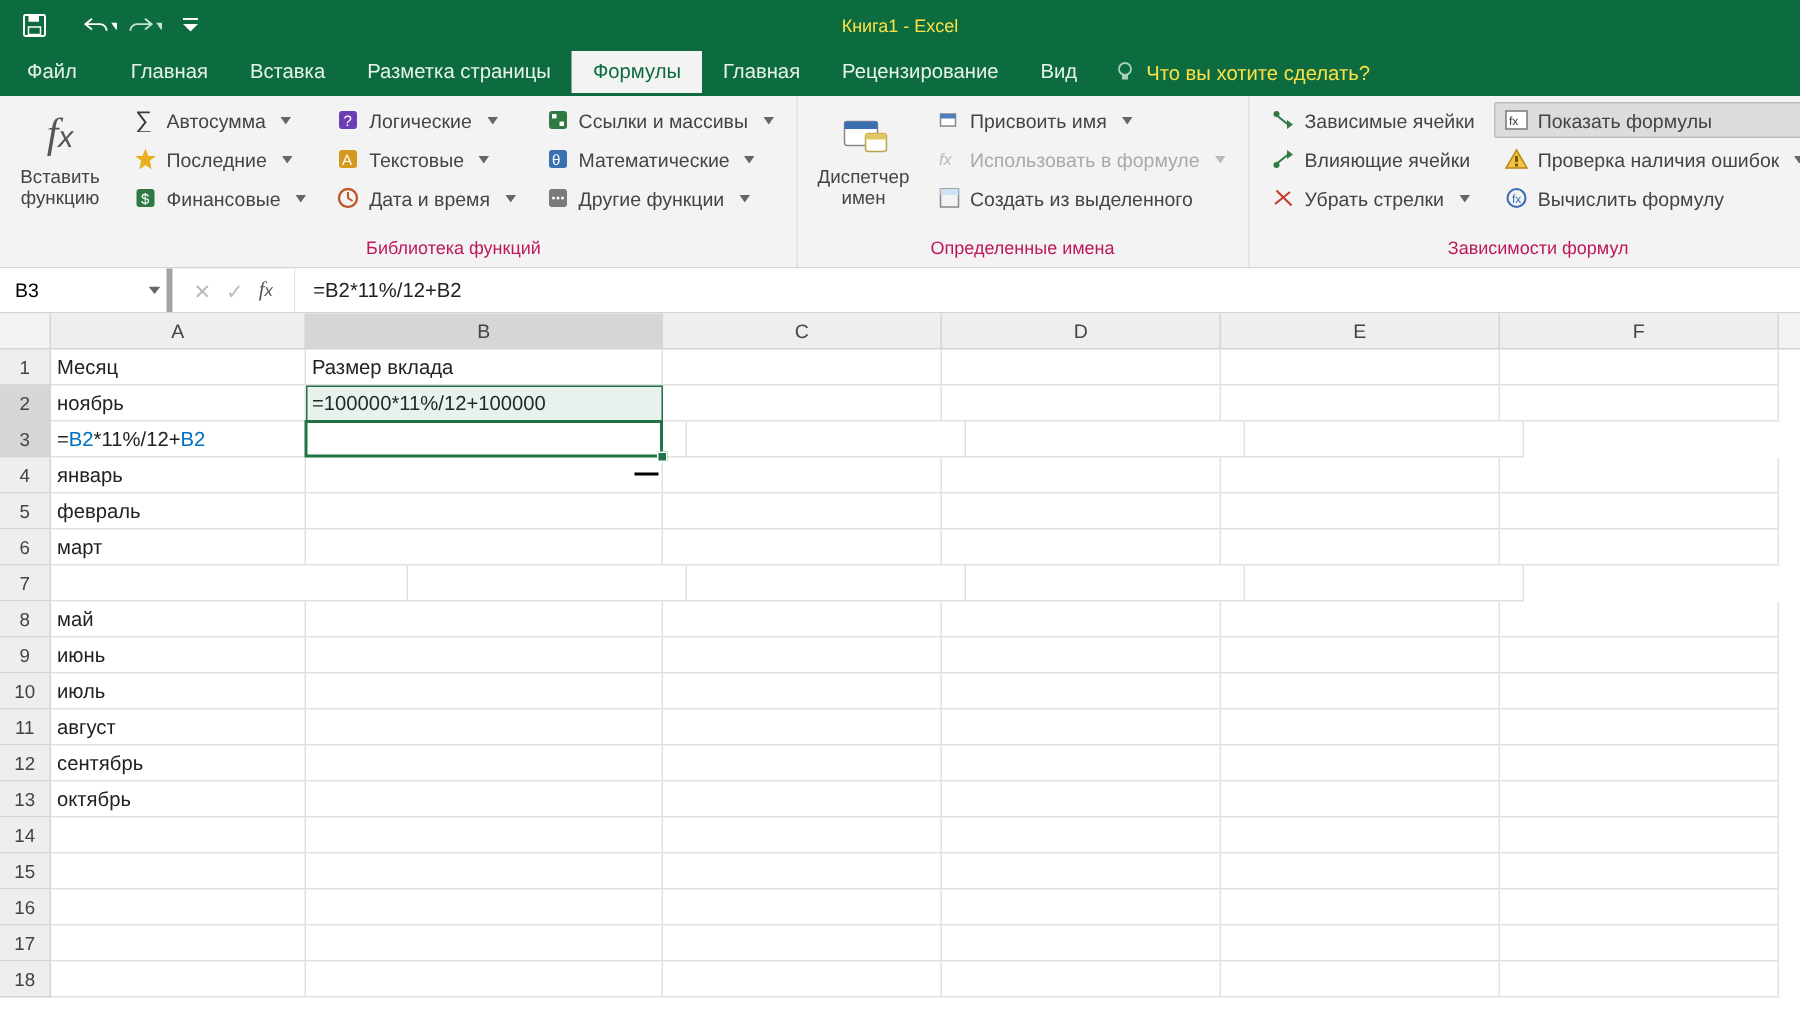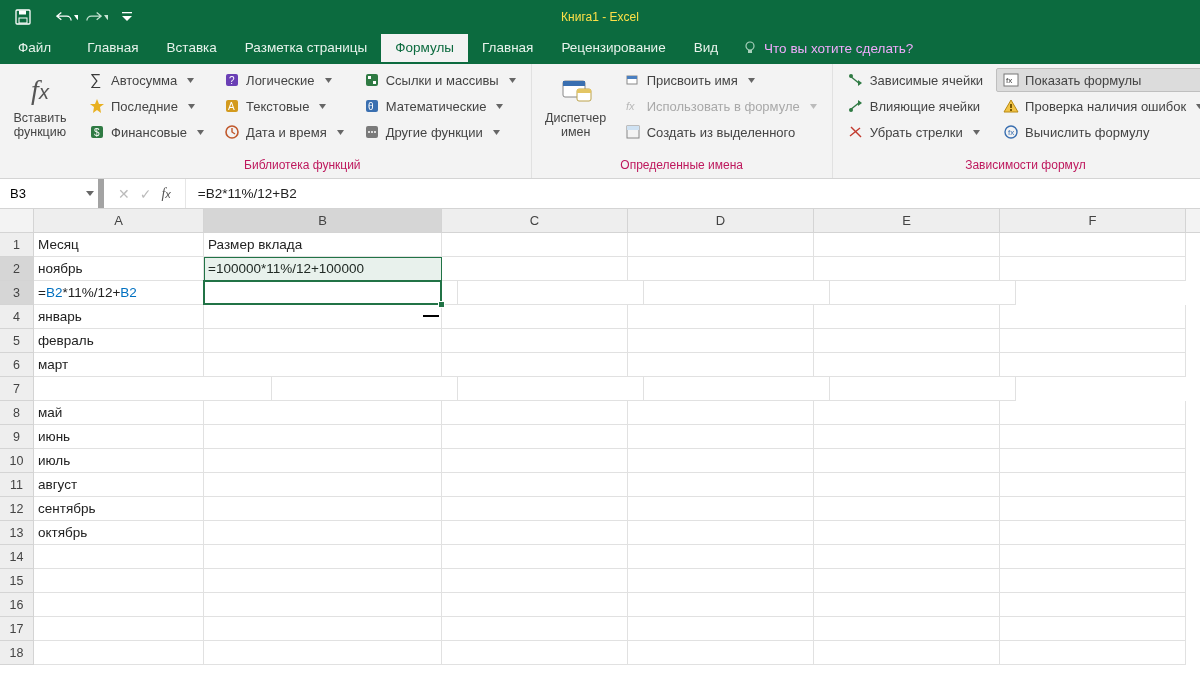--- a/index.html
+++ b/index.html
@@ -10,41 +10,41 @@
   .qat { display: flex; align-items: center; gap: 8px; padding-left: 12px; }
   .qat-btn { width: 22px; height: 22px; display: inline-flex; align-items: center; justify-content: center; cursor: pointer; border-radius: 2px; color: #fff; }
   .qat-sep { width: 6px; }
   .app-title { position: absolute; left: 0; right: 0; text-align: center; pointer-events: none; }
 
   
   .menu-tabs { height: 30px; background: #0c6b3f; display: flex; align-items: flex-start; padding-left: 8px; color: #fff; font-size: 13.5px; }
   .menu-tab { padding: 6px 14px 7px 14px; cursor: pointer; color: #e8f3ec; }
   .menu-tab.file { padding-left: 10px; padding-right: 22px; }
   .menu-tab.active { background: #f3f3f3; color: #0c6b3f; }
-  .tell-me { display: flex; align-items: center; gap: 6px; padding: 6px 14px 7px 10px; color: #f0abfc; cursor: text; }
+  .tell-me { display: flex; align-items: center; gap: 6px; padding: 6px 14px 7px 10px; color: #fde047; cursor: text; }
   .tell-me svg { opacity: .8; }
 
   
   .ribbon { height: 115px; background: #f3f3f3; border-bottom: 1px solid #d4d4d4; display: flex; }
   .rgroup { display: flex; flex-direction: column; border-right: 1px solid #e1e1e1; padding: 4px 8px 0 8px; height: 100%; }
   .rgroup-body { flex: 1; display: flex; gap: 6px; }
   .rgroup-title { text-align: center; color: #be185d; font-size: 12px; padding: 4px 0 6px 0; }
   .big-btn { width: 64px; text-align: center; cursor: pointer; padding: 2px 2px; border: 1px solid transparent; border-radius: 2px; font-size: 12.5px; line-height: 1.15; color: #444; }
   .big-btn .big-icon { height: 38px; display: flex; align-items: center; justify-content: center; margin-bottom: 2px; }
   .col { display: flex; flex-direction: column; gap: 2px; }
   .small-btn { display: flex; align-items: center; gap: 6px; padding: 3px 6px; border: 1px solid transparent; border-radius: 2px; cursor: pointer; color: #444; font-size: 13px; white-space: nowrap; }
   .small-btn.highlighted { background: #dcdcdc; border-color: #bfbfbf; }
   .small-btn.disabled { color: #a9a9a9; }
   .small-btn.disabled .ic { opacity: .55; }
   .ic { width: 16px; height: 16px; display: inline-flex; align-items: center; justify-content: center; flex-shrink: 0; }
   .dd { margin-left: 4px; }
 
   
   .formula-bar { height: 30px; border-bottom: 1px solid #d4d4d4; display: flex; align-items: stretch; background: #fff; }
-  .name-box { width: 104px; border-right: 6px solid #a3a3a3; display: flex; align-items: center; padding: 0 19px 0 10px; font-size: 13px; position: relative; background: #fff; }
+  .name-box { width: 115px; border-right: 4px solid #a3a3a3; display: flex; align-items: center; padding: 0 19px 0 10px; font-size: 13px; position: relative; background: #fff; }
   .name-box input { border: none; outline: none; width: 80px; font-size: 13px; }
   .name-box .nb-dd { position: absolute; right: 4px; color: #777; cursor: pointer; }
   .fb-btns { display: flex; align-items: center; gap: 10px; padding: 0 14px; color: #888; border-right: 1px solid #e6e6e6; }
   .fb-btns span { cursor: pointer; font-size: 14px; }
   .fb-btns .fx { font-style: italic; font-family: "Times New Roman", serif; color: #555; }
   .fb-input { flex: 1; border: none; outline: none; padding: 0 12px; font-size: 13.5px; color: #222; }
 
   
   .grid-wrap { position: relative; }
   .corner { position: absolute; left: 0; top: 0; width: 34px; height: 24px; background: #f3f3f3; border-right: 1px solid #d4d4d4; border-bottom: 1px solid #d4d4d4; }

